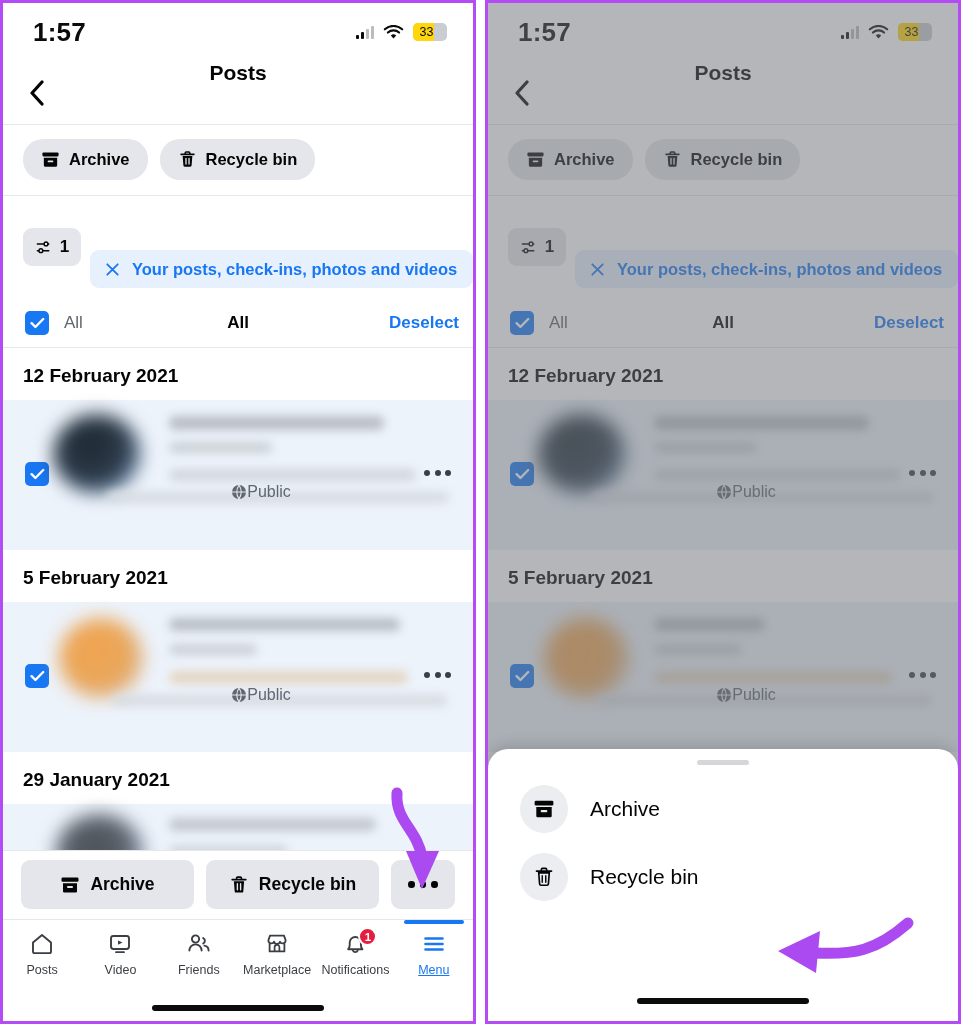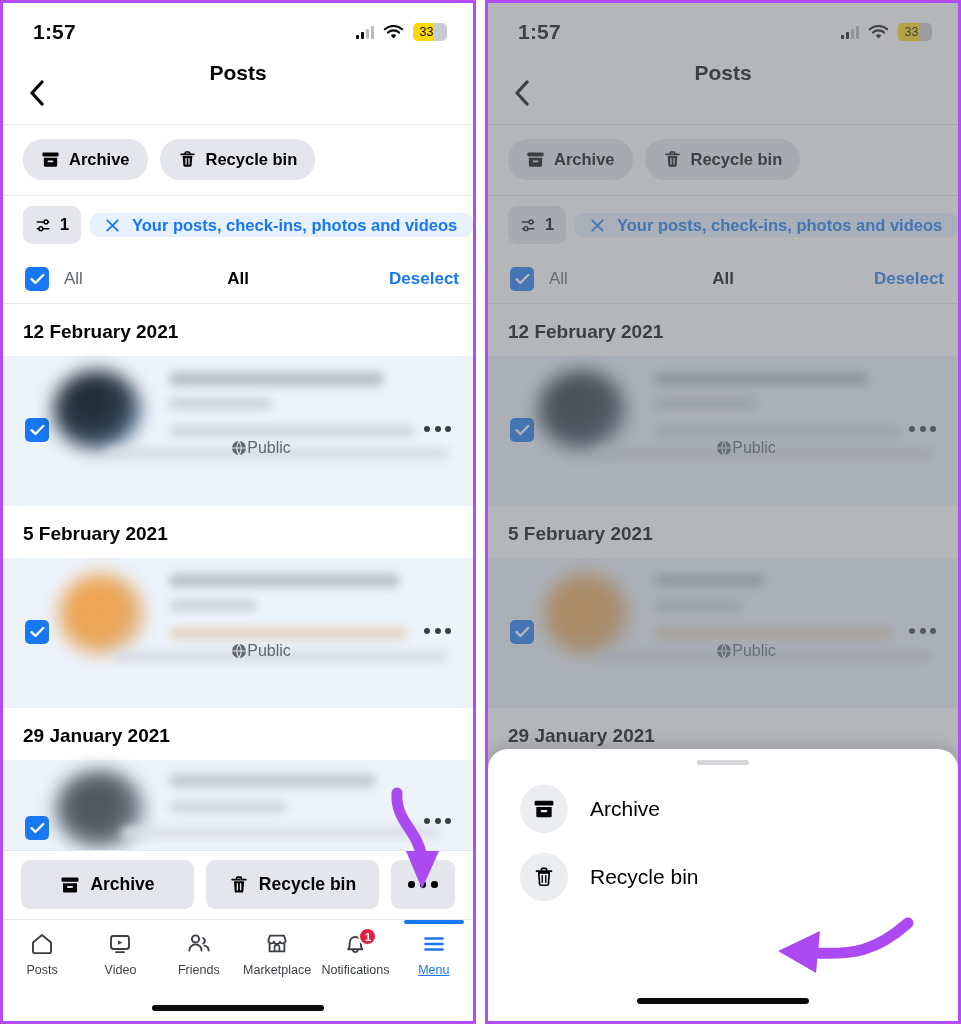--- a/index.html
+++ b/index.html
@@ -27,21 +27,21 @@
   .dimmer {
     position:absolute; inset:0; background:#6f7378; opacity:.52;
     z-index: 40; pointer-events:none;
   }
 
   
   .statusbar {
     height: 58px; display:flex; align-items:center;
     justify-content:space-between; padding: 0 26px 0 30px;
   }
-  .clock { font-size: 21px; font-weight: 600; color:#0b0b0b; letter-spacing:.2px; }
+  .clock { font-size: 26px; font-weight: 600; color:#0b0b0b; letter-spacing:.2px; }
   .sysicons { display:flex; align-items:center; gap:9px; }
   .sig { display:flex; align-items:flex-end; gap:1.5px; height:13px; }
   .sig i { display:block; width:3.5px; background:#0b0b0b; border-radius:1px; }
   .sig i:nth-child(1){height:4px;}
   .sig i:nth-child(2){height:7px;}
   .sig i:nth-child(3){height:10px;background:#b9bcc0;}
   .sig i:nth-child(4){height:13px;background:#b9bcc0;}
   .batt {
     position:relative; width:34px; height:18px; border-radius:5px;
     background:#c9ccd0; overflow:hidden;
@@ -79,24 +79,25 @@
   .chip svg { display:block; flex:none; }
 
   
   .filterrow { display:flex; align-items:center; gap:9px; padding:10px 0 10px 20px; }
   .filtbtn {
     background:#e4e6eb; border-radius:9px; height:38px; min-width:58px;
     display:flex; align-items:center; justify-content:center; gap:6px;
     font-size:17px; font-weight:700; color:#050505; padding:0 10px; flex:none;
   }
   .pill {
-    flex:1; background:#e7f0fd; border-radius:9px; height:24px;
+    flex:1; background:#e7f0fd; border-radius:9px; height:38px;
     display:flex; align-items:center; gap:11px; padding:8px 14px;
     color:#1877f2; font-size:16.5px; font-weight:700; white-space:nowrap;
     overflow:hidden;
+    margin-top:44px;
   }
   .pill .x { flex:none; }
 
   
   .allrow {
     display:flex; align-items:center; height:50px;
     padding:0 14px 0 22px; border-bottom:1px solid #e6e7ea; position:relative;
   }
   .cbx {
     width:24px; height:24px; border-radius:5px; background:#1877f2;

